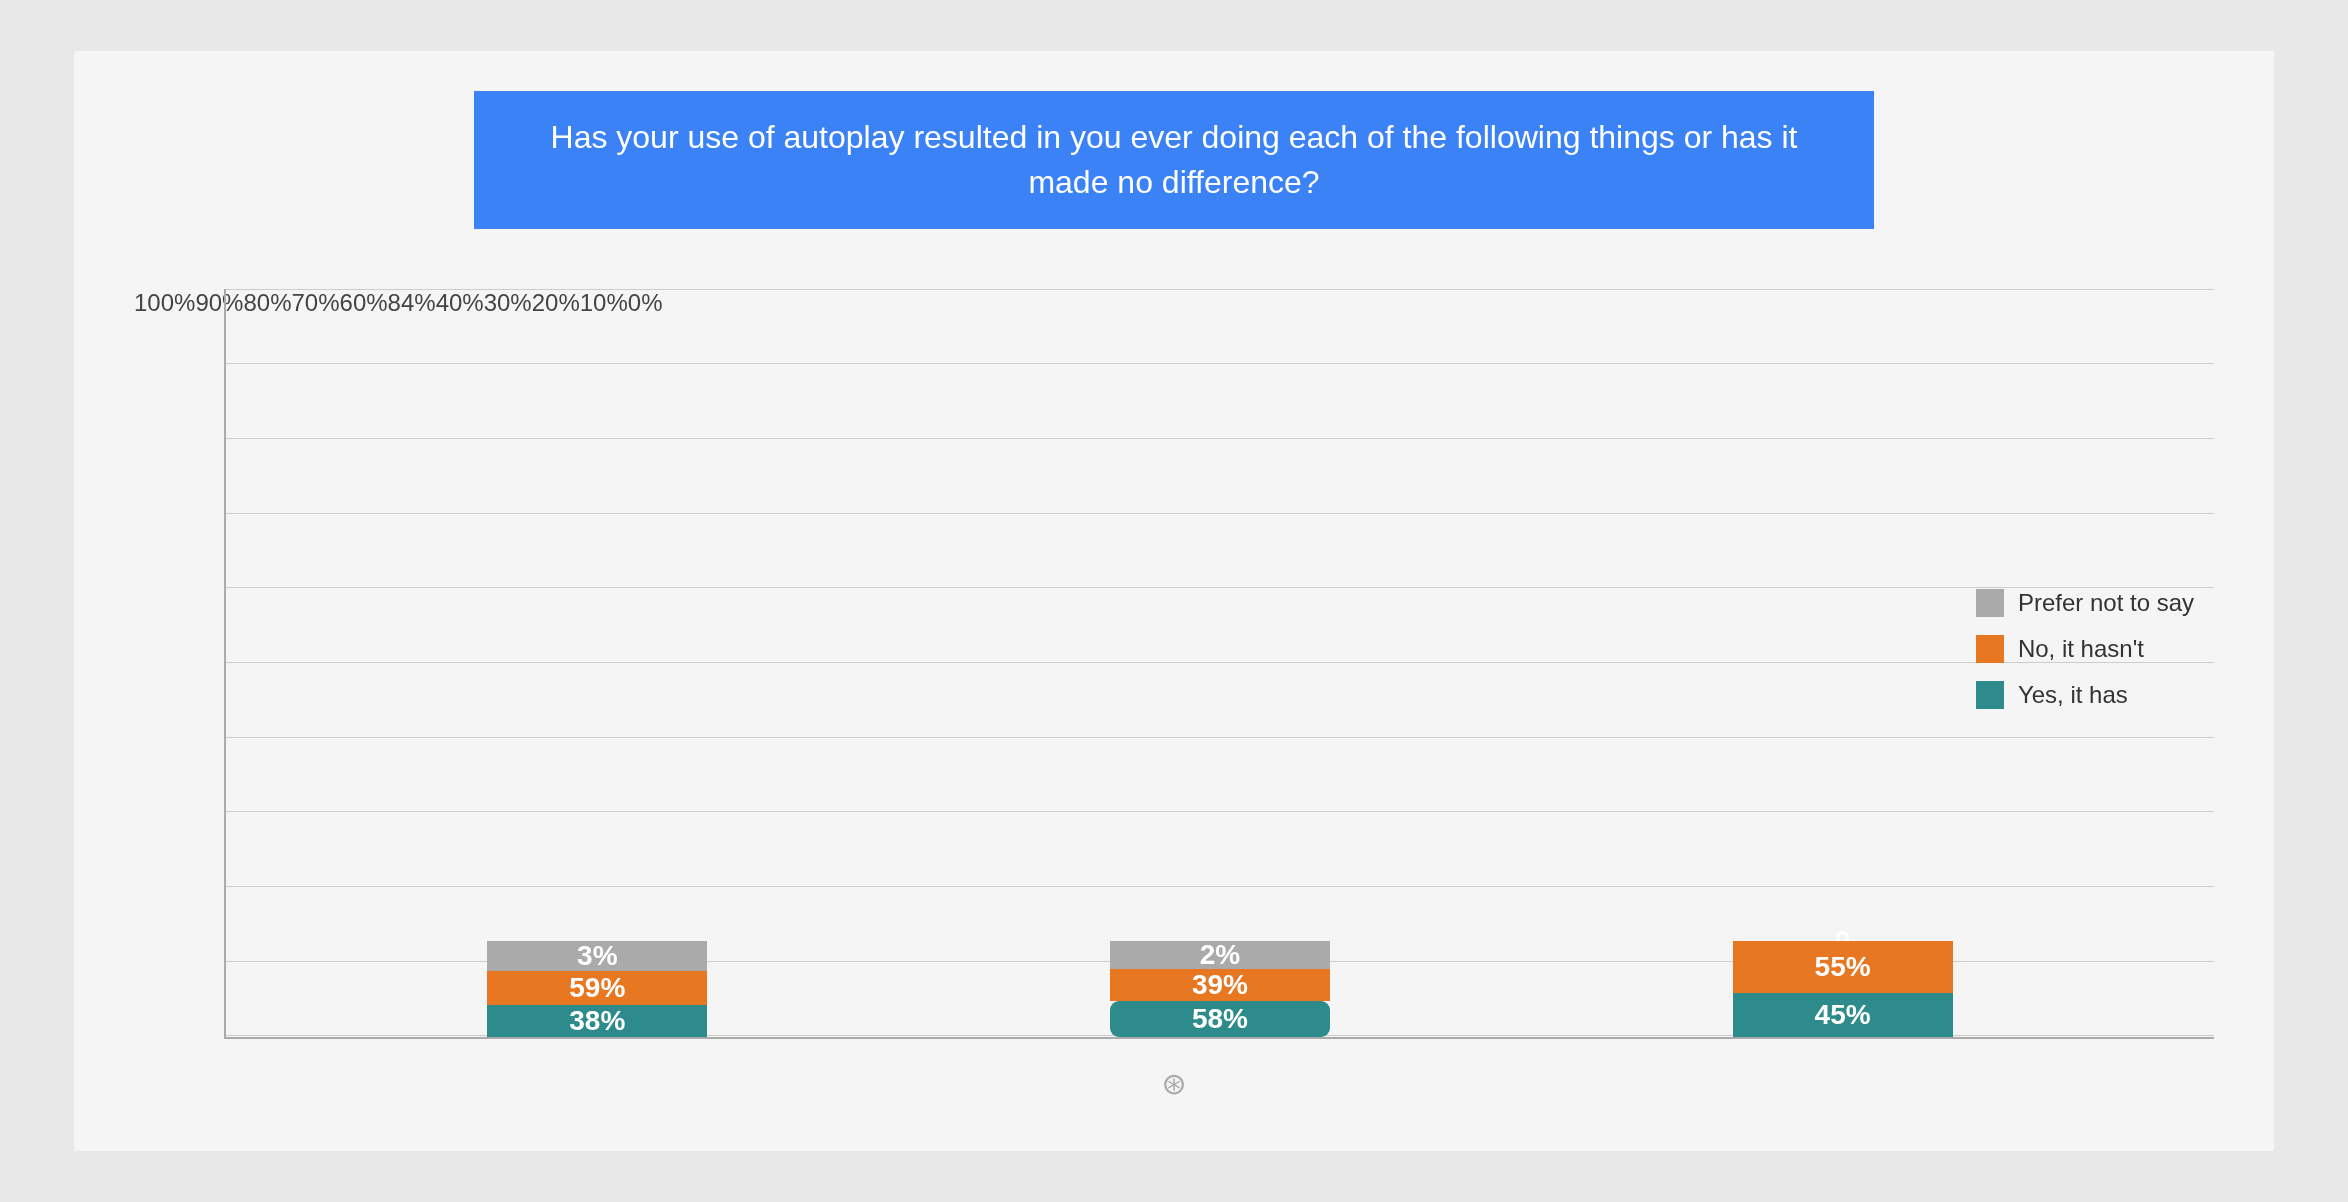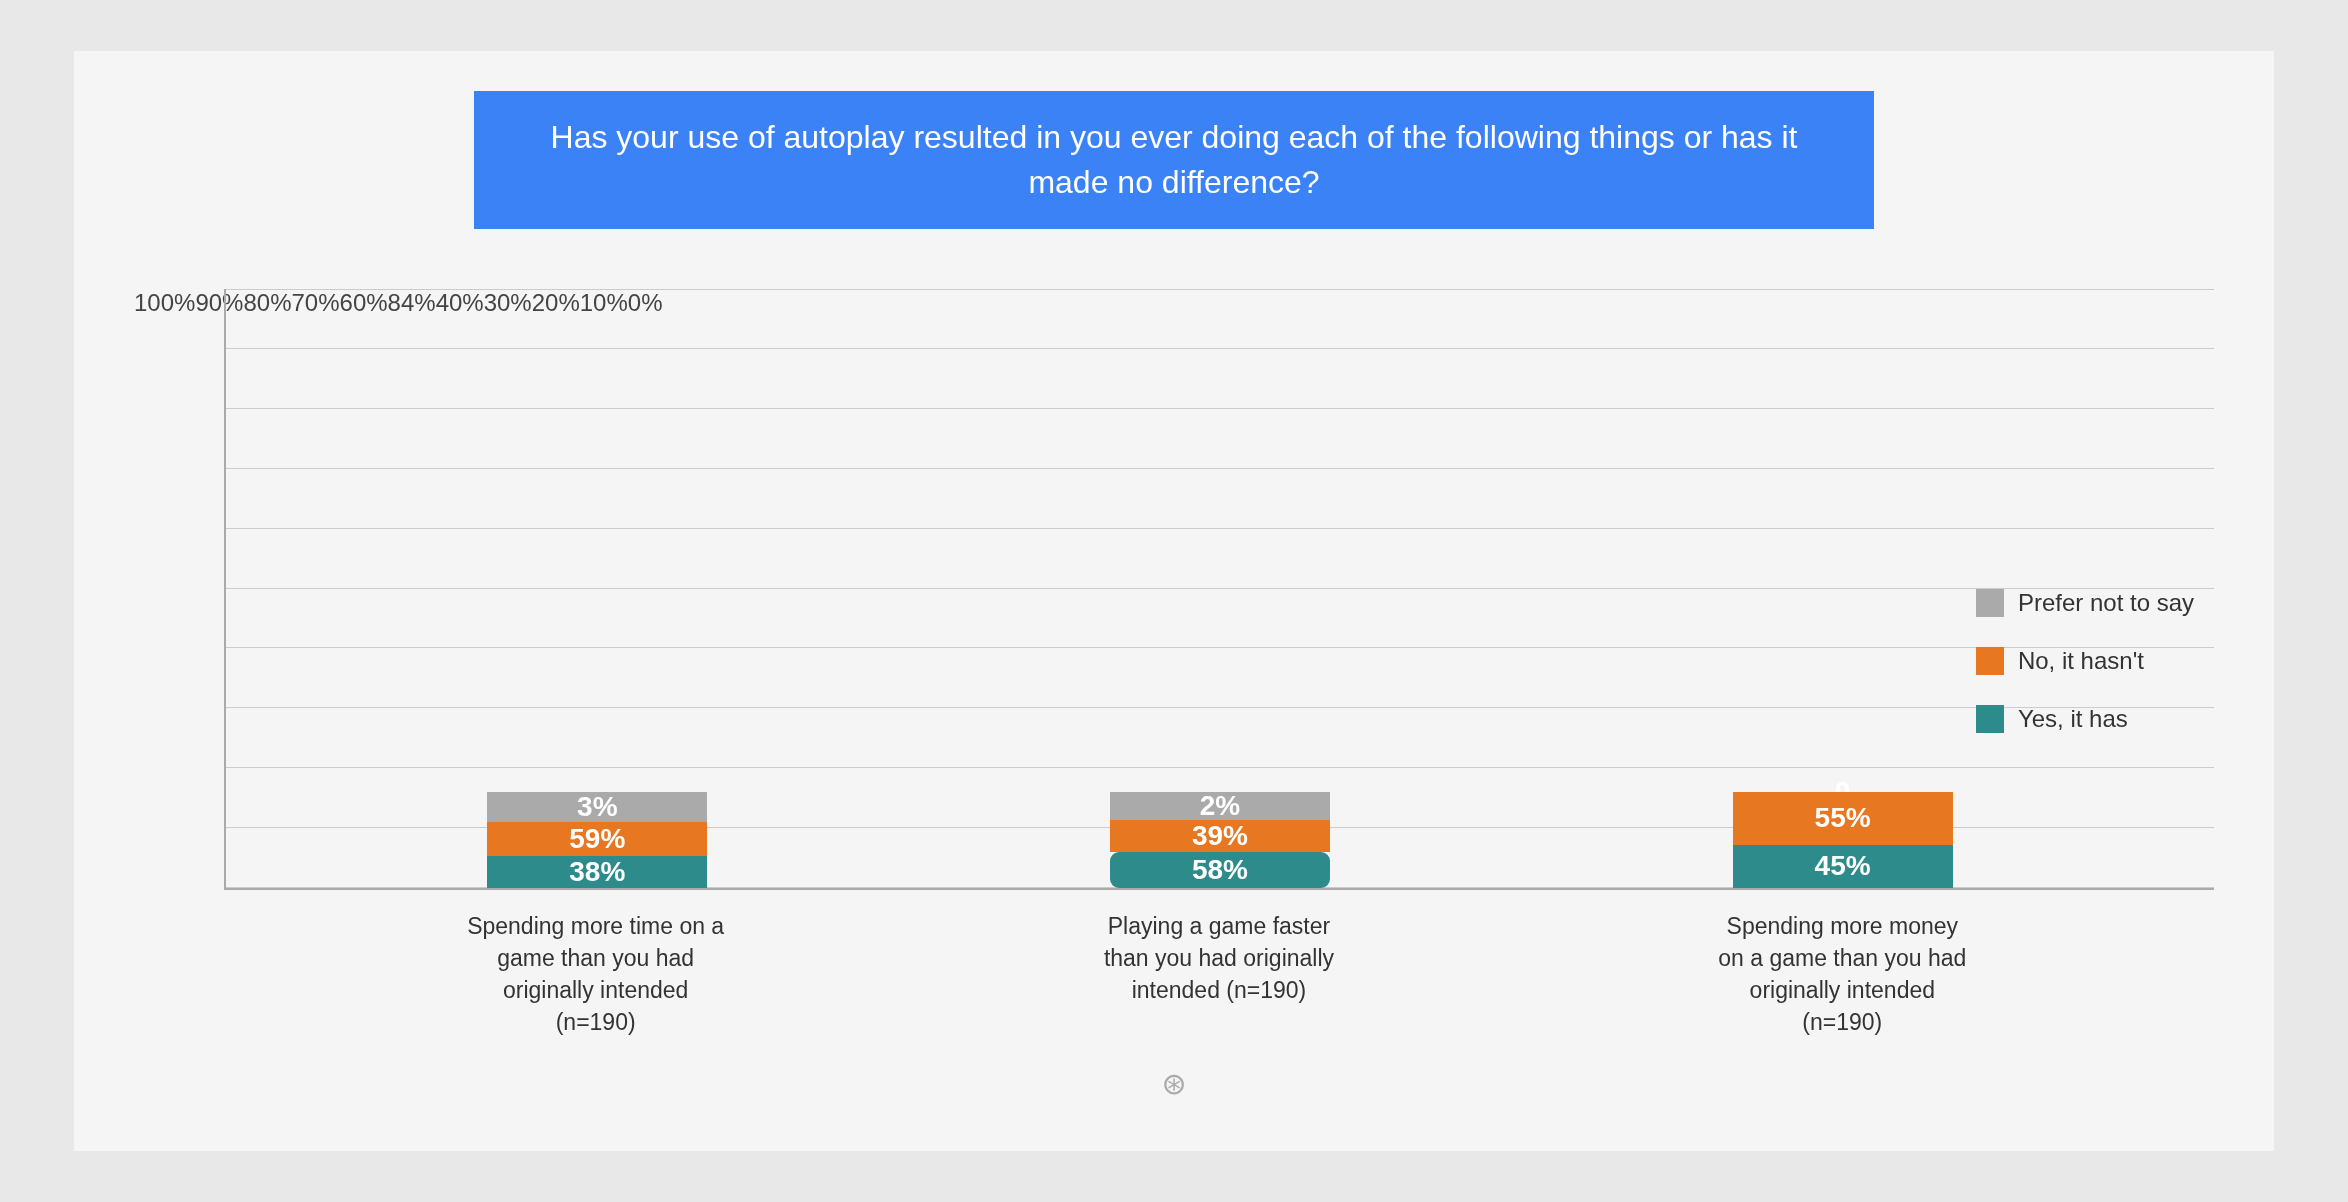--- a/index.html
+++ b/index.html
@@ -119,21 +119,21 @@
       font-size: 23px;
       color: #333;
       line-height: 1.4;
     }
     .legend {
       position: absolute;
       right: 20px;
       top: 300px;
       display: flex;
       flex-direction: column;
-      gap: 30px;
+      gap: 18px;
     }
     .legend-item {
       display: flex;
       align-items: center;
       gap: 14px;
       font-size: 24px;
       color: #333;
     }
     .legend-color {
       width: 28px;
@@ -244,22 +244,17 @@
             <span>No, it hasn't</span>
           </div>
           <div class="legend-item">
             <div class="legend-color" style="background:#2e8b8b;"></div>
             <span>Yes, it has</span>
           </div>
         </div>
 
       </div>
 
-      <div class="x-labels">
-        <div class="x-label">Spending more time on a game than you had originally intended (n=190)</div>
-        <div class="x-label">Playing a game faster than you had originally intended (n=190)</div>
-        <div class="x-label">Spending more money on a game than you had originally intended (n=190)</div>
-      </div>
     </div>
   </div>
 
   <div class="watermark">⊛</div>
 </div>
 
 </body></html>

